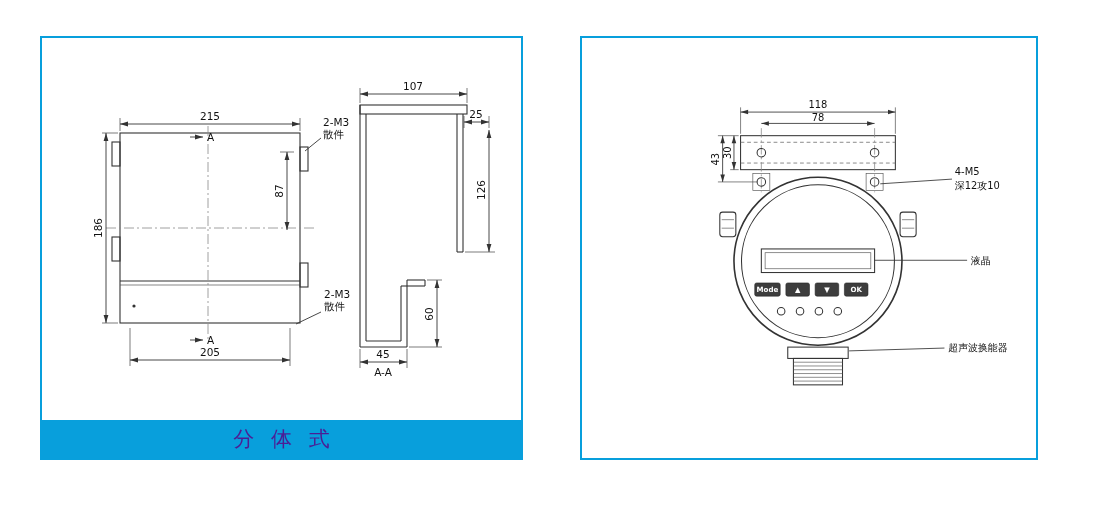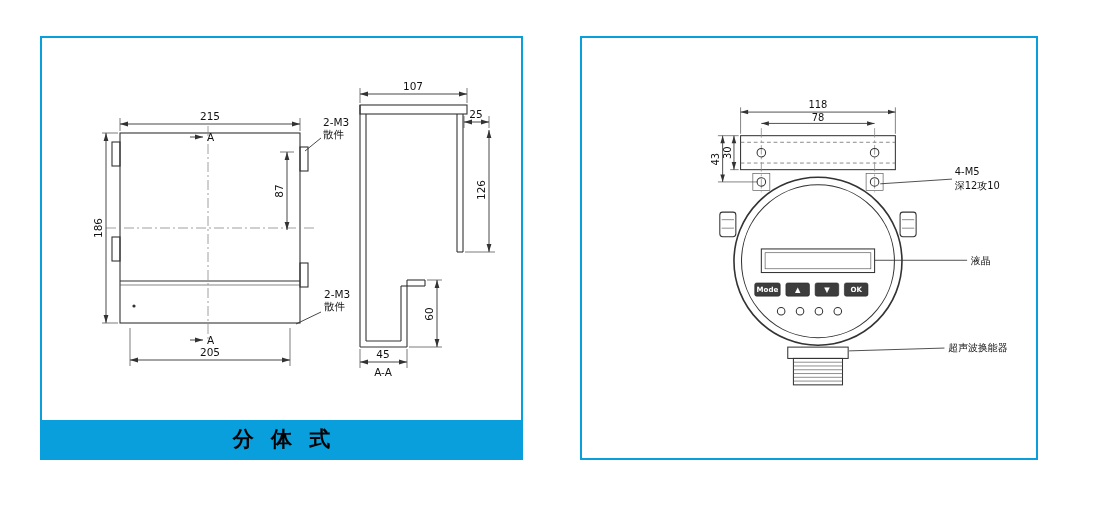--- a/index.html
+++ b/index.html
@@ -6,21 +6,21 @@
   html,body{width:1107px;height:505px;background:#ffffff;overflow:hidden;
     font-family:"DejaVu Sans","Liberation Sans",sans-serif}
   .stage{position:absolute;inset:0;background:#fff}
   .panel{position:absolute;top:36px;height:424px;background:#fff;
     border:2px solid var(--accent,#089fdc);display:flex;flex-direction:column}
   .panel-left{left:40px;width:483px}
   .panel-right{left:580px;width:458px}
   .drawing{flex:1 1 auto;display:block;width:100%;height:382px}
   .footer{height:38px;background:var(--accent,#089fdc);display:flex;
     align-items:center;justify-content:center}
-  .footer span{color:#000000;font-size:21px;font-weight:bold;letter-spacing:5px;padding-left:5px}
+  .footer span{color:#4c1d95;font-size:21px;font-weight:normal;letter-spacing:5px;padding-left:5px}
   svg .ln{stroke:#333;stroke-width:1.1;fill:none}
   svg .ln2{stroke:#333;stroke-width:1.7;fill:none}
   svg .lnt{stroke:#555;stroke-width:0.7;fill:none}
   svg .cl{stroke:#888;stroke-width:0.8;stroke-dasharray:10 3 2 3;fill:none}
   svg .dash{stroke:#666;stroke-width:0.8;stroke-dasharray:4 3;fill:none}
   svg .ext{stroke:#444;stroke-width:0.7;fill:none}
   svg .dim{stroke:#333;stroke-width:0.9;fill:none}
   svg .ldr{stroke:#333;stroke-width:0.9;fill:none}
   svg text.d{font-family:"DejaVu Sans",sans-serif;font-size:10.5px;fill:#111}
   svg .btn{fill:#3d3d3d;stroke:#222;stroke-width:0.6}

